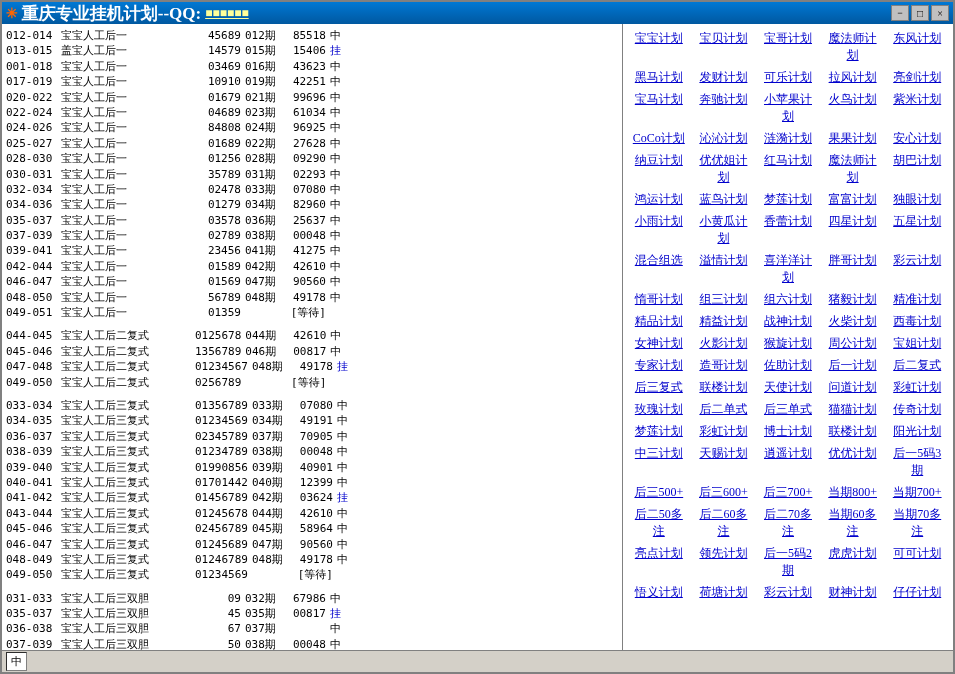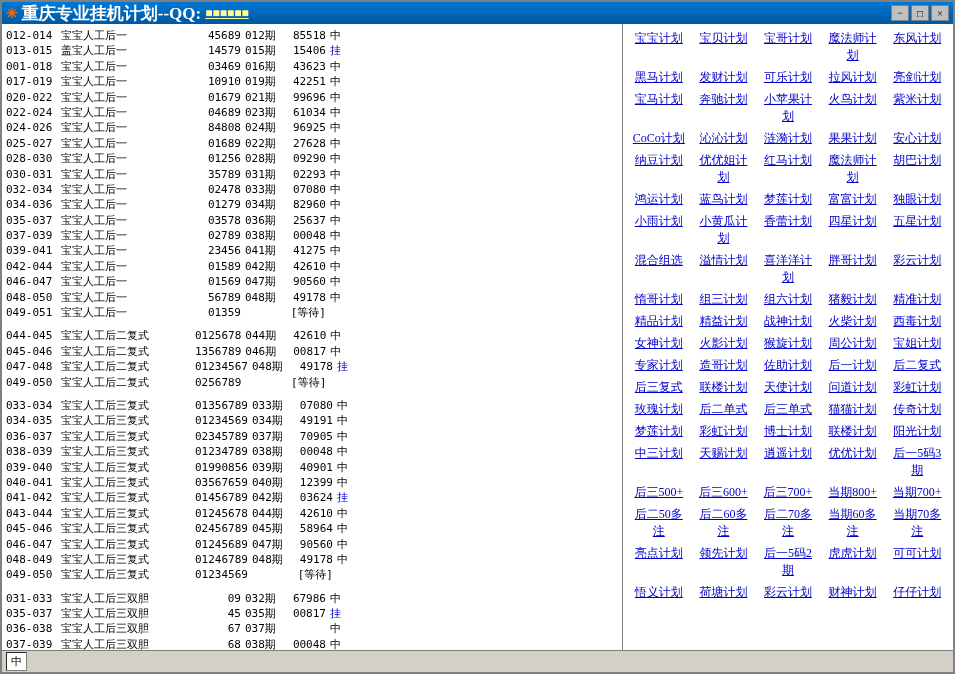--- a/index.html
+++ b/index.html
@@ -419,21 +419,21 @@
             <span class="row-label">039-040</span>
             <span class="row-name">宝宝人工后三复式</span>
             <span class="row-num">01990856</span>
             <span class="row-period">039期</span>
             <span class="row-val">40901</span>
             <span class="row-status" style="color:black">中</span>
           </div>
           <div class="data-row">
             <span class="row-label">040-041</span>
             <span class="row-name">宝宝人工后三复式</span>
-            <span class="row-num">03567659</span>
+            <span class="row-num">01701442</span>
             <span class="row-period">040期</span>
             <span class="row-val">12399</span>
             <span class="row-status" style="color:black">中</span>
           </div>
           <div class="data-row">
             <span class="row-label">041-042</span>
             <span class="row-name">宝宝人工后三复式</span>
             <span class="row-num">01456789</span>
             <span class="row-period">042期</span>
             <span class="row-val">03624</span>
@@ -499,21 +499,21 @@
             <span class="row-label">036-038</span>
             <span class="row-name">宝宝人工后三双胆</span>
             <span class="row-num">67</span>
             <span class="row-period">037期</span>
             <span class="row-val"></span>
             <span class="row-status" style="color:black">中</span>
           </div>
           <div class="data-row">
             <span class="row-label">037-039</span>
             <span class="row-name">宝宝人工后三双胆</span>
-            <span class="row-num">68</span>
+            <span class="row-num">50</span>
             <span class="row-period">038期</span>
             <span class="row-val">00048</span>
             <span class="row-status" style="color:black">中</span>
           </div>
         </div>
     </div>
 
     <div class="right-panel">
       <div class="right-grid" id="right-grid">
       <a class="right-link" href="#">宝宝计划</a>

